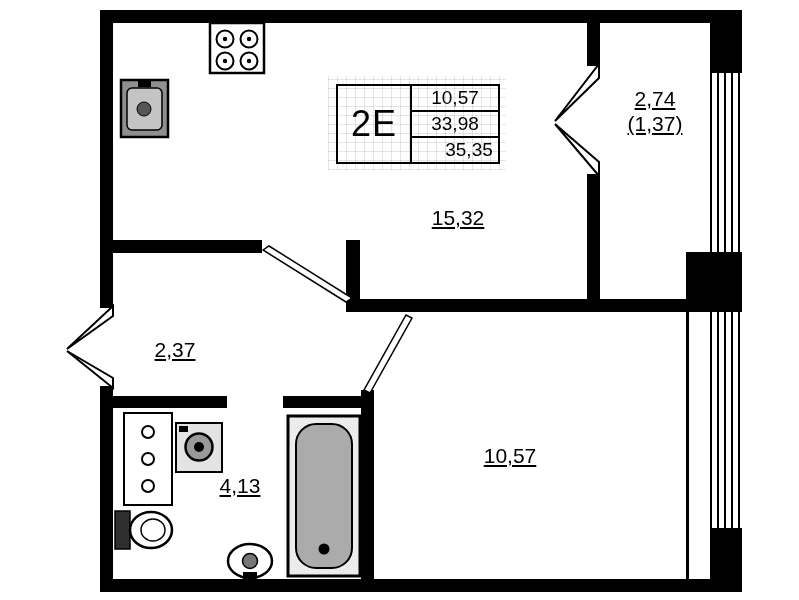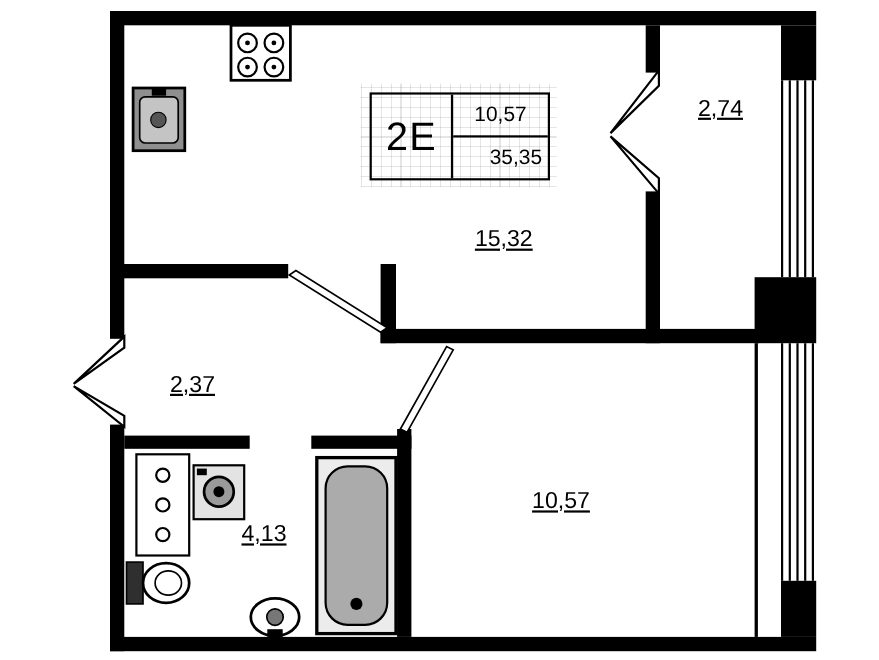--- a/index.html
+++ b/index.html
@@ -124,27 +124,29 @@
       <circle cx="324" cy="549" r="5.5" fill="#000000"></circle>
     </g>
   </svg>
 
   <div id="grid-bg"></div>
 
   <div id="spec-table">
     <div id="unit-cell">2E</div>
     <div id="spec-rows">
       <div class="spec-row">10,57</div>
+      <div class="spec-row">33,98</div>
       <div class="spec-row">35,35</div>
     </div>
   </div>
 
   <div class="area-label" style="left:408px;top:206px;width:100px;">15,32</div>
 
   <div class="area-label" id="balcony-label" style="left:600px;top:86px;width:110px;">2,74</div>
+  <div class="area-label" style="left:600px;top:112px;width:110px;">(1,37)</div>
 
   <div class="area-label" style="left:130px;top:338px;width:90px;">2,37</div>
 
   <div class="area-label" style="left:195px;top:474px;width:90px;">4,13</div>
 
   <div class="area-label" style="left:450px;top:444px;width:120px;">10,57</div>
 
 </div>
 
 </body></html>

